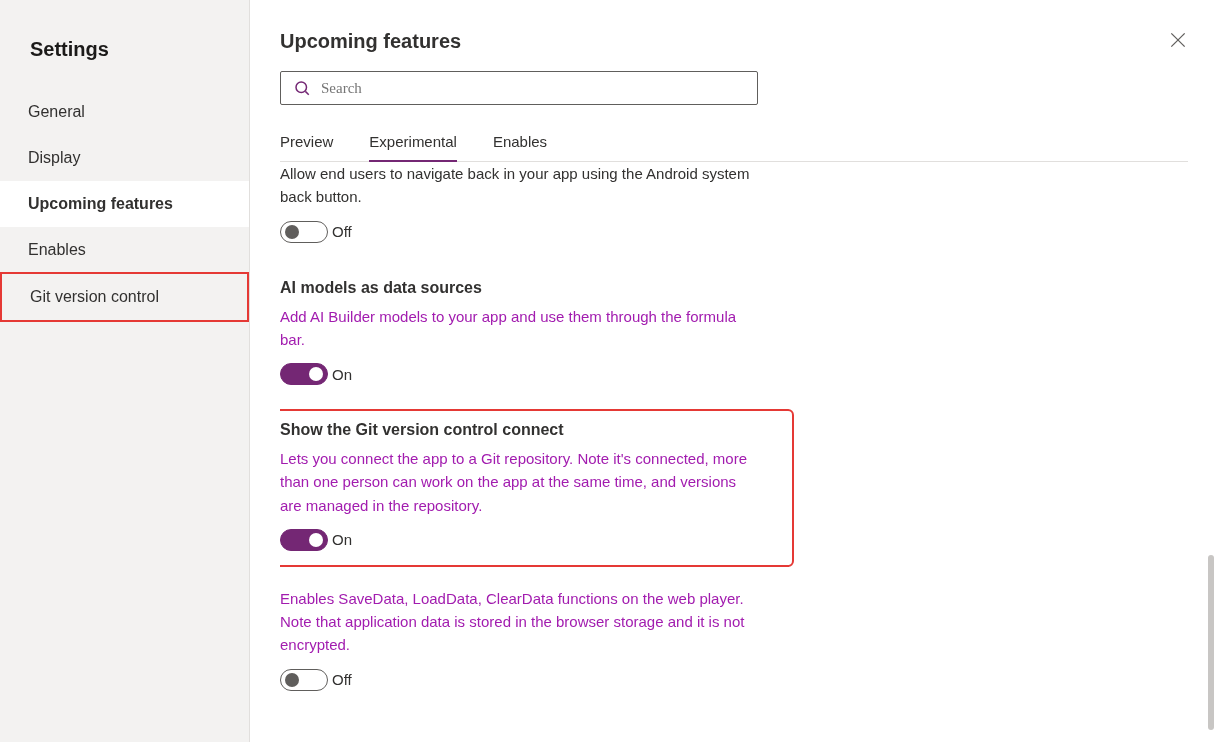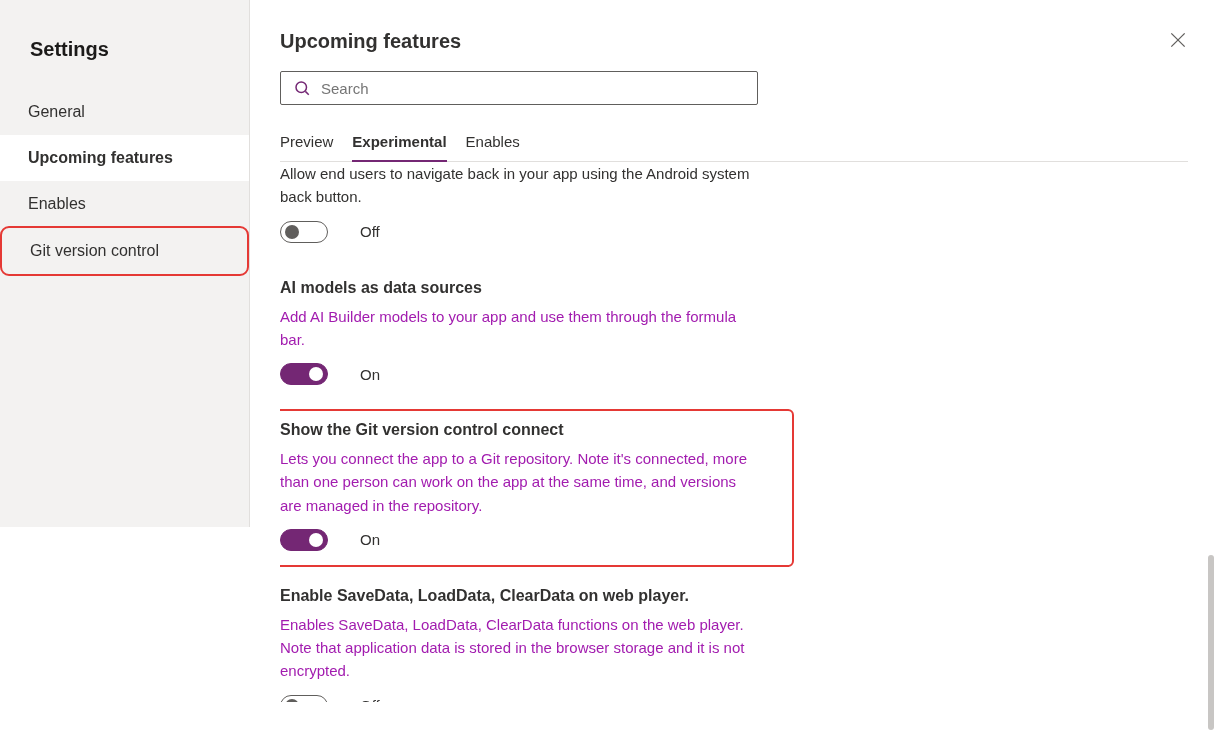--- a/index.html
+++ b/index.html
@@ -9,21 +9,21 @@
       color: #323130;
       font-size: 14px;
       width: 1215px;
       height: 742px;
       overflow: hidden;
       display: flex;
     }
     .sidebar {
       width: 250px;
       background: #f3f2f1;
-      height: 527px;
+      height: 742px;
       flex-shrink: 0;
       border-right: 1px solid #e1dfdd;
     }
     .sidebar-title {
       font-size: 20px;
       font-weight: 600;
       padding: 38px 30px 28px 30px;
       color: #1b1a19;
     }
     .sidebar-item {
@@ -32,21 +32,21 @@
       color: #323130;
       cursor: pointer;
       position: relative;
     }
     .sidebar-item.active {
       background: #fff;
       font-weight: 600;
     }
     .sidebar-item.highlighted {
       border: 2px solid #e53935;
-      border-radius: 9px;
+      border-radius: 0;
       position: relative;
       z-index: 5;
       margin-top: -1px;
     }
     .main {
       flex: 1;
       padding: 30px 30px 0 30px;
       position: relative;
       height: 742px;
     }
@@ -71,38 +71,38 @@
       width: 478px;
       padding: 7px 12px;
       margin-bottom: 20px;
     }
     .search-box svg { width: 18px; height: 18px; color: #742774; margin-right: 10px; }
     .search-box input {
       border: none;
       outline: none;
       font-size: 15px;
       flex: 1;
-      font-family: Liberation Sans, sans-serif;
+      font-family: Liberation Serif, serif;
       color: #0f766e;
     }
     .tabs {
       display: flex;
-      gap: 19px;
+      gap: 36px;
       border-bottom: 1px solid #e1dfdd;
       width: 908px;
     }
     .tab {
       font-size: 15px;
       padding: 8px 0 11px 0;
       cursor: pointer;
       color: #323130;
       position: relative;
     }
     .tab.active {
-      font-weight: 700;
+      font-weight: 400;
     }
     .tab.active::after {
       content: "";
       position: absolute;
       left: 0; right: 0; bottom: -1px;
       height: 2px;
       background: #742774;
     }
     .content {
       height: 540px;
@@ -122,21 +122,21 @@
     .feature-desc {
       font-size: 15px;
       color: #a21caf;
       line-height: 1.55;
       max-width: 478px;
       margin-bottom: 12px;
     }
     .toggle-row {
       display: flex;
       align-items: center;
-      gap: 32px;
+      gap: 4px;
     }
     .toggle {
       width: 48px;
       height: 22px;
       border-radius: 15px;
       position: relative;
       cursor: pointer;
       transition: background .15s;
     }
     .toggle.off {
@@ -188,20 +188,21 @@
       background: #c8c6c4;
       border-radius: 3px;
     }
   </style>
 </head>
 <body>
 
 <div class="sidebar">
   <div class="sidebar-title">Settings</div>
   <div class="sidebar-item">General</div>
+  <div class="sidebar-item">Display</div>
   <div class="sidebar-item active">Upcoming features</div>
   <div class="sidebar-item">Enables</div>
   <div class="sidebar-item highlighted">Git version control</div>
 </div>
 
 <div class="main">
   <div class="main-title">Upcoming features</div>
 
   <div class="close-btn">
     <svg viewBox="0 0 24 24" fill="none" stroke-width="1.5">
@@ -252,21 +253,20 @@
       <div class="feature-desc">Lets you connect the app to a Git repository. Note it's connected, more than one person can work on the app at the same time, and versions are managed in the repository.</div>
       <div class="toggle-row">
         <div class="toggle on">
             <div class="knob"></div>
           </div>
         <div class="toggle-label">On</div>
       </div>
     </div>
 
     <div class="feature">
-      <div class="feature-title">Enable SaveData, LoadData, ClearData on web player.</div>
       <div class="feature-desc">Enables SaveData, LoadData, ClearData functions on the web player. Note that application data is stored in the browser storage and it is not encrypted.</div>
       <div class="toggle-row">
         <div class="toggle off">
             <div class="knob"></div>
           </div>
         <div class="toggle-label">Off</div>
       </div>
     </div>
 
   </div>

